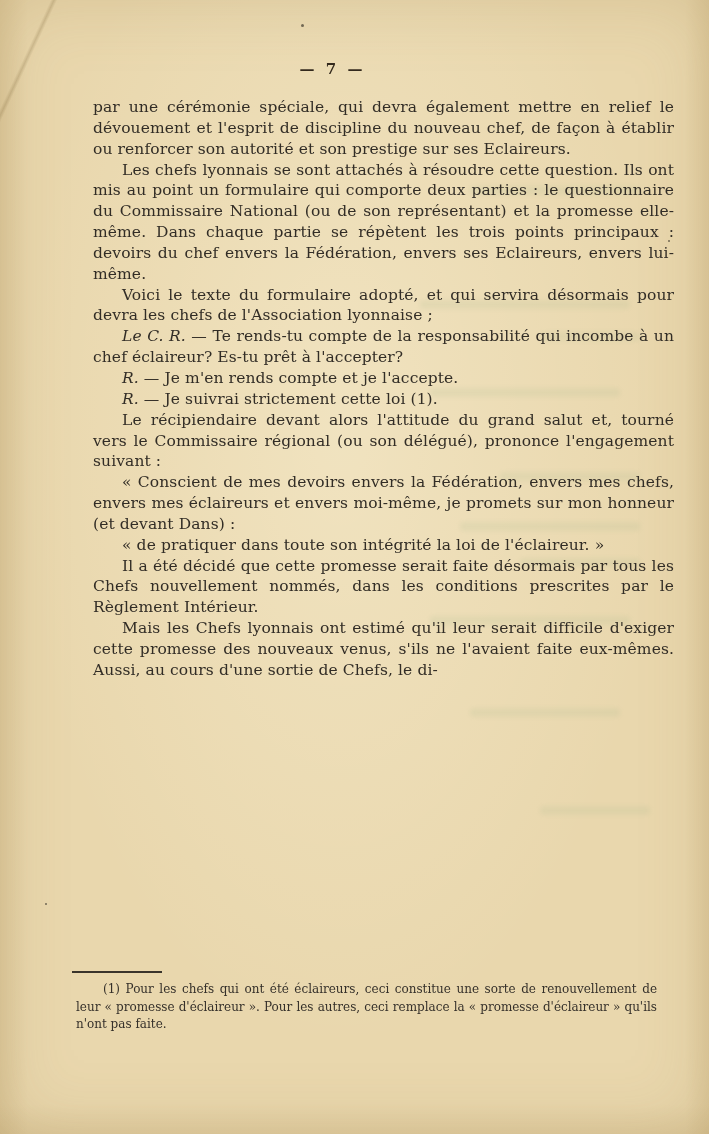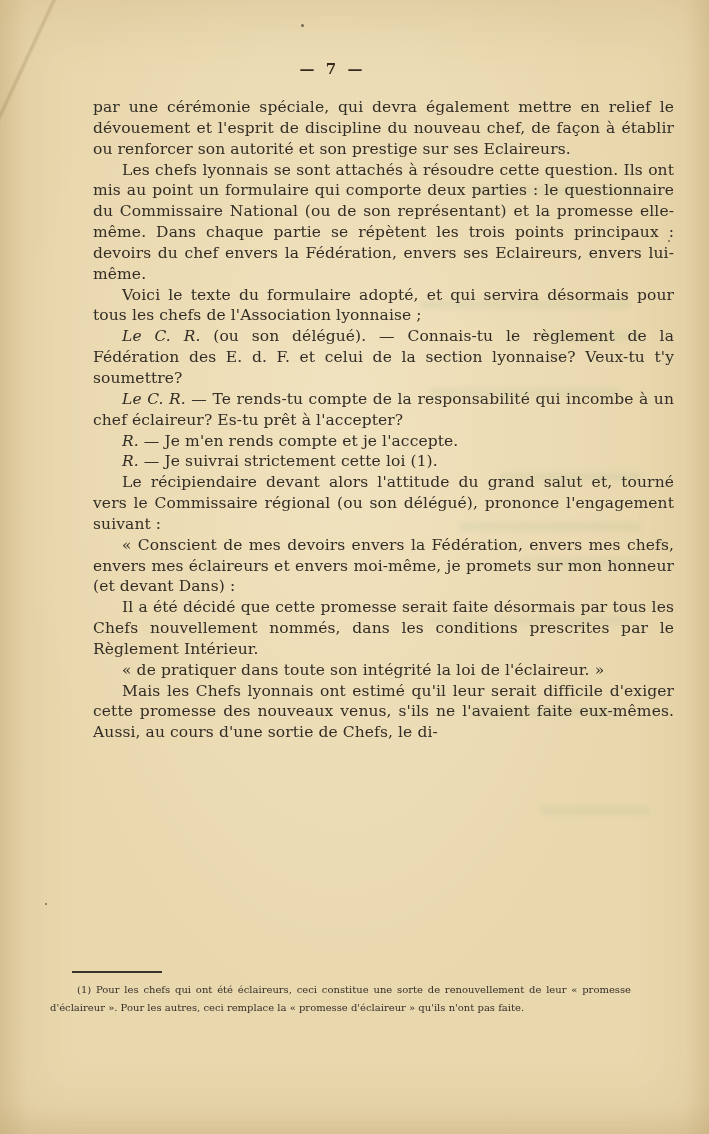--- a/index.html
+++ b/index.html
@@ -35,22 +35,22 @@
     margin-left:28px;
   }
   .para{margin:0;text-indent:0;}
   .para.indent{text-indent:29px;}
   .para i{font-style:italic;}
   .footnote-rule{
     position:absolute;left:72px;top:971px;width:90px;height:2px;
     background:#3a342b;
   }
   .footnote-text{
-    position:absolute;left:50px;top:981px;width:581px;
-    font-size:10px;line-height:17.6px;
+    position:absolute;left:76px;top:981px;width:581px;
+    font-size:12px;line-height:17.6px;
     text-align:justify;text-indent:27px;
     color:#35302a;
   }
   .bleed{
     position:absolute;height:9px;border-radius:3px;
     background:#a9b98e;opacity:0.16;filter:blur(2.2px);
   }
   .speck{
     position:absolute;width:3px;height:3px;border-radius:50%;
     background:#4a4336;opacity:0.75;
@@ -74,28 +74,27 @@
 
   <div class="speck" style="left:301px;top:24px;"></div>
   <div class="speck" style="left:45px;top:903px;width:2px;height:2px;"></div>
   <div class="speck" style="left:668px;top:240px;width:2px;height:2px;"></div>
 
   <div class="pagenum">— 7 —</div>
 
   <div class="body-text" id="body-text">
       <p class="para">par une cérémonie spéciale, qui devra également mettre en relief le dévouement et l'esprit de discipline du nouveau chef, de façon à établir ou renforcer son autorité et son prestige sur ses Eclaireurs.</p>
       <p class="para indent">Les chefs lyonnais se sont attachés à résoudre cette question. Ils ont mis au point un formulaire qui comporte deux parties : le questionnaire du Commissaire National (ou de son représentant) et la promesse elle-même. Dans chaque partie se répètent les trois points principaux : devoirs du chef envers la Fédération, envers ses Eclaireurs, envers lui-même.</p>
-      <p class="para indent">Voici le texte du formulaire adopté, et qui servira désormais pour tous les chefs de l'Association lyonnaise ;</p>
-      <p class="para indent"><i>Le C. R.</i> (ou son délégué). — Connais-tu le règlement de la Fédération des E. d. F. et celui de la section lyonnaise? Veux-tu t'y soumettre?</p>
+      <p class="para indent">Voici le texte du formulaire adopté, et qui servira désormais pour devra les chefs de l'Association lyonnaise ;</p>
       <p class="para indent"><i>Le C. R.</i> — Te rends-tu compte de la responsabilité qui incombe à un chef éclaireur? Es-tu prêt à l'accepter?</p>
       <p class="para indent"><i>R.</i> — Je m'en rends compte et je l'accepte.</p>
       <p class="para indent"><i>R.</i> — Je suivrai strictement cette loi (1).</p>
       <p class="para indent">Le récipiendaire devant alors l'attitude du grand salut et, tourné vers le Commissaire régional (ou son délégué), prononce l'engagement suivant :</p>
       <p class="para indent">« Conscient de mes devoirs envers la Fédération, envers mes chefs, envers mes éclaireurs et envers moi-même, je promets sur mon honneur (et devant Dans) :</p>
+      <p class="para indent">« de pratiquer dans toute son intégrité la loi de l'éclaireur. »</p>
       <p class="para indent">Il a été décidé que cette promesse serait faite désormais par tous les Chefs nouvellement nommés, dans les conditions prescrites par le Règlement Intérieur.</p>
-      <p class="para indent">« de pratiquer dans toute son intégrité la loi de l'éclaireur. »</p>
       <p class="para indent">Mais les Chefs lyonnais ont estimé qu'il leur serait difficile d'exiger cette promesse des nouveaux venus, s'ils ne l'avaient faite eux-mêmes. Aussi, au cours d'une sortie de Chefs, le di-</p>
     </div>
 
   <div class="footnote-rule"></div>
   <div class="footnote-text">(1) Pour les chefs qui ont été éclaireurs, ceci constitue une sorte de renouvellement de leur « promesse d'éclaireur ». Pour les autres, ceci remplace la « promesse d'éclaireur » qu'ils n'ont pas faite.</div>
 
 </div>
 
 </body></html>

